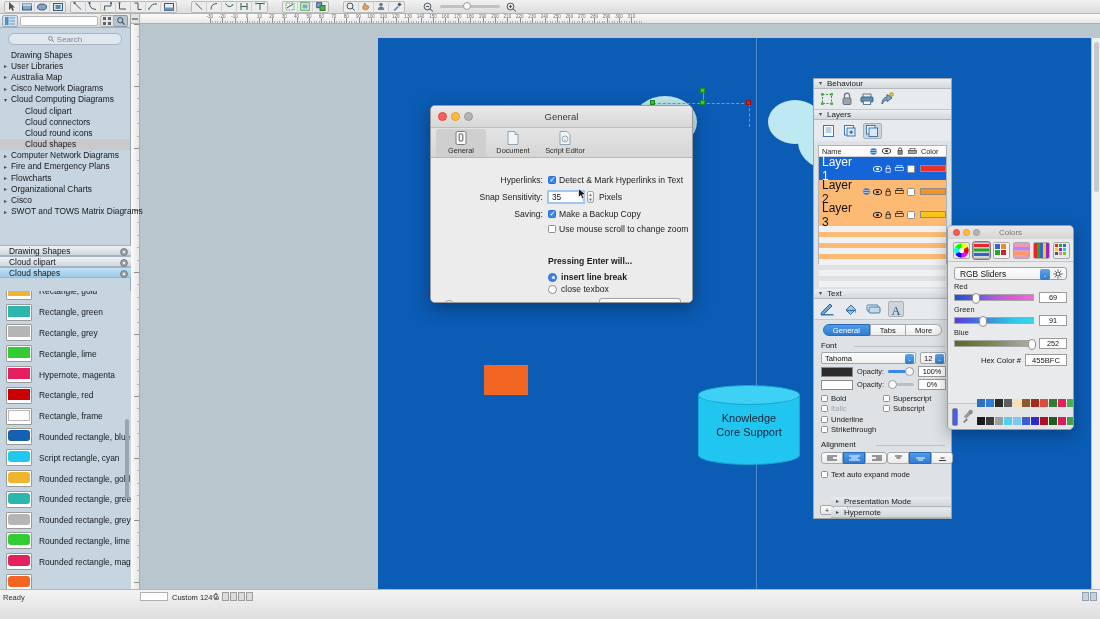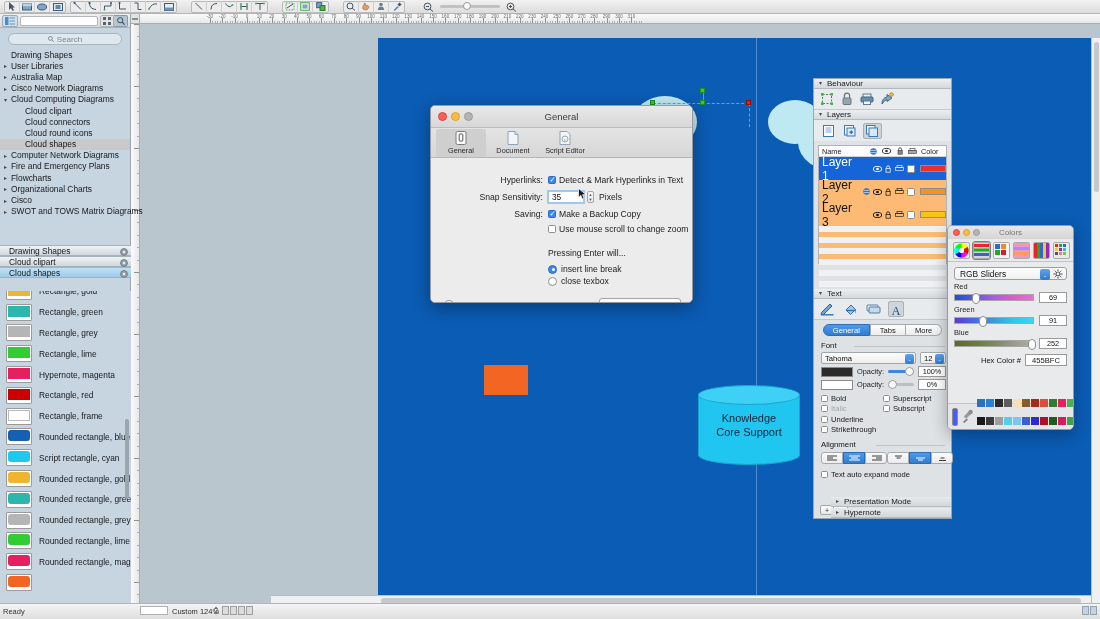--- a/index.html
+++ b/index.html
@@ -143,21 +143,21 @@
          background:#eef0f1; border-top:1px solid #bcbcbc; }
   .hbar .thumb{ position:absolute; left:110px; top:2px; width:700px; height:6px;
                 background:#c5c9cc; border-radius:3px; }
   .vbar{ position:absolute; right:0; top:24px; width:9px; height:570px;
          background:#eef0f1; border-left:1px solid #bcbcbc; }
   .vbar .thumb{ position:absolute; left:2px; top:4px; width:5px; height:150px;
                 background:#c5c9cc; border-radius:3px; }
 
   
   .statusbar{
-    position:absolute; left:0; bottom:0; width:1100px; height:16px;
+    position:absolute; left:0; bottom:0; width:1100px; height:30px;
     background:linear-gradient(#f4f4f4,#dedede); border-top:1px solid #b5b5b5;
     display:flex; align-items:center; font-size:8px; color:#333;
   }
   .zoomfield{ position:absolute; left:140px; top:2px; width:28px; height:9px;
               background:#fff; border:1px solid #b0b0b0; }
   .zoomlabel{ position:absolute; left:172px; top:2.5px; font-size:7.5px; color:#2a2a2a; }
   .stepper{ position:absolute; left:213px; top:2px; width:6px; height:9px; }
   .pgboxes{ position:absolute; left:222px; top:2px; display:flex; gap:1px; }
   .pgboxes b{ display:block; width:7px; height:9px; background:#dcdcdc; border:1px solid #9e9e9e; }
   .ready{ position:absolute; left:3px; top:3px; font-size:7.5px; color:#333; }
@@ -1095,26 +1095,26 @@
         </div>
       </div>
 
       <div class="frm-row" style="margin-top:5px;">
         <div class="lblcol"></div>
         <div>
           <span class="cbx"></span><span>Use mouse scroll to change zoom</span>
         </div>
       </div>
 
-      <div class="frm-row" style="margin-top:14px;">
+      <div class="frm-row" style="margin-top:22px;font-weight:bold;">
         <div class="lblcol"></div>
         <div>Pressing Enter will...</div>
       </div>
 
-      <div class="frm-row" style="margin-top:6px;">
+      <div class="frm-row" style="margin-top:6px;font-weight:bold;">
         <div class="lblcol"></div>
         <div>
           <span class="rdo on"></span><span>insert line break</span>
         </div>
       </div>
 
       <div class="frm-row" style="margin-top:2px;">
         <div class="lblcol"></div>
         <div>
           <span class="rdo"></span><span>close texbox</span>

